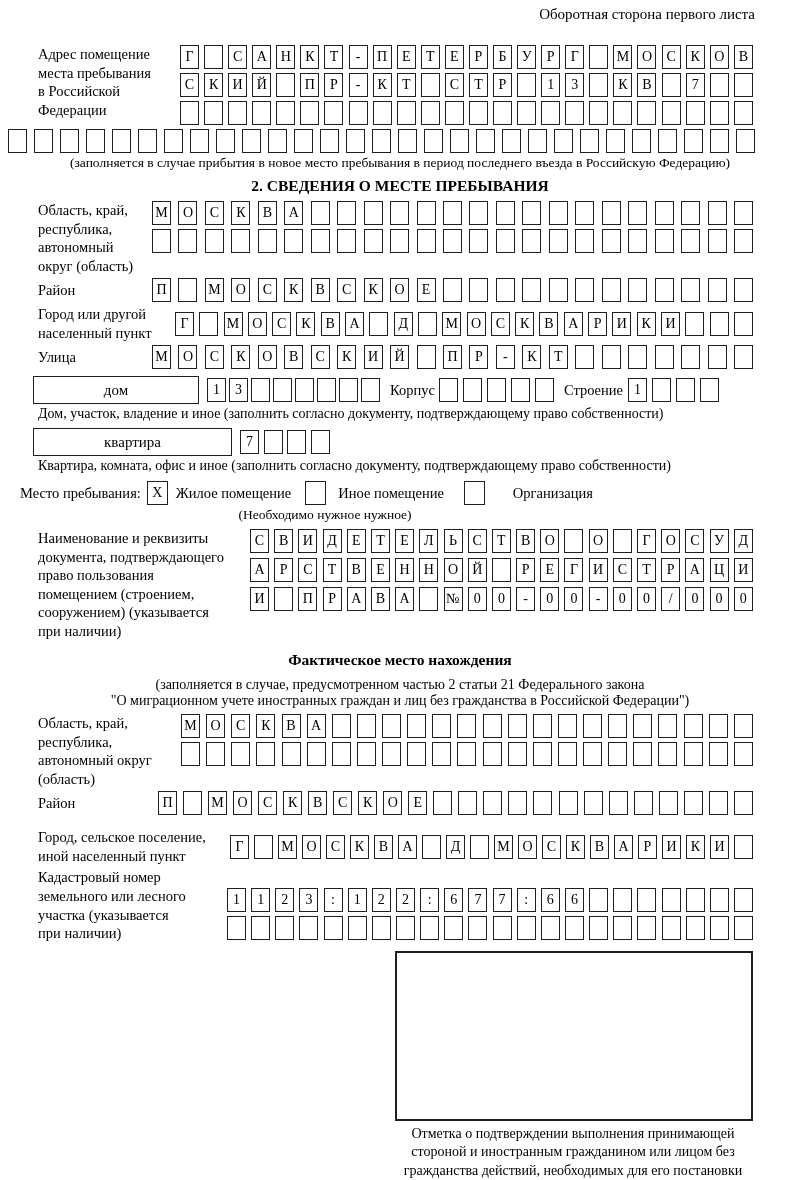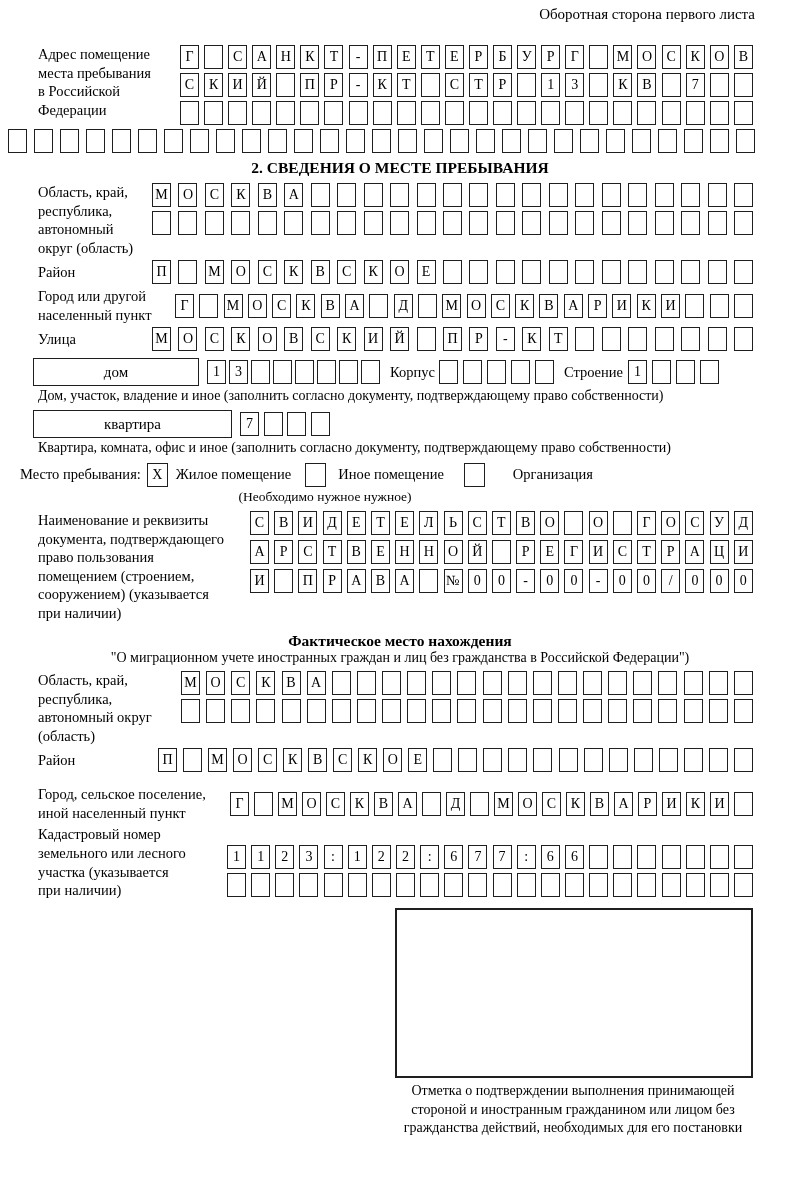--- a/index.html
+++ b/index.html
@@ -149,20 +149,21 @@
       <div class="cb"></div>
       <div class="cb"></div>
       <div class="cb"></div>
       <div class="cb"></div>
       <div class="cb"></div>
       <div class="cb"></div>
       <div class="cb"></div>
       <div class="cb"></div>
       <div class="cb"></div>
     </div>
+  <div class="caption center mt2">(заполняется в случае прибытия в новое место пребывания в период последнего въезда в Российскую Федерацию)</div>
 
   <div class="sec-title center mt6">2. СВЕДЕНИЯ О МЕСТЕ ПРЕБЫВАНИЯ</div>
 
   <div class="frow" style="margin-left:38px;margin-top:6px;">
     <div class="lblcol" style="width:114px;">
         <div>Область, край,</div>
         <div>республика,</div>
         <div>автономный</div>
         <div>округ (область)</div>
       </div>
@@ -449,20 +450,21 @@
           <div class="cb">0</div>
           <div class="cb">/</div>
           <div class="cb">0</div>
           <div class="cb">0</div>
           <div class="cb">0</div>
         </div>
     </div>
   </div>
 
   <div class="sec-title center" style="margin-top:10px;">Фактическое место нахождения</div>
+  <div class="caption center" style="margin-top:8px;font-size:14px;">(заполняется в случае, предусмотренном частью 2 статьи 21 Федерального закона</div>
   <div class="caption center" style="font-size:14px;">"О миграционном учете иностранных граждан и лиц без гражданства в Российской Федерации")</div>
 
   <div class="frow" style="margin-left:38px;margin-top:4px;">
     <div class="lblcol" style="width:143px;">
         <div>Область, край,</div>
         <div>республика,</div>
         <div>автономный округ</div>
         <div>(область)</div>
       </div>
     <div class="boxcol" style="width:572px;">

